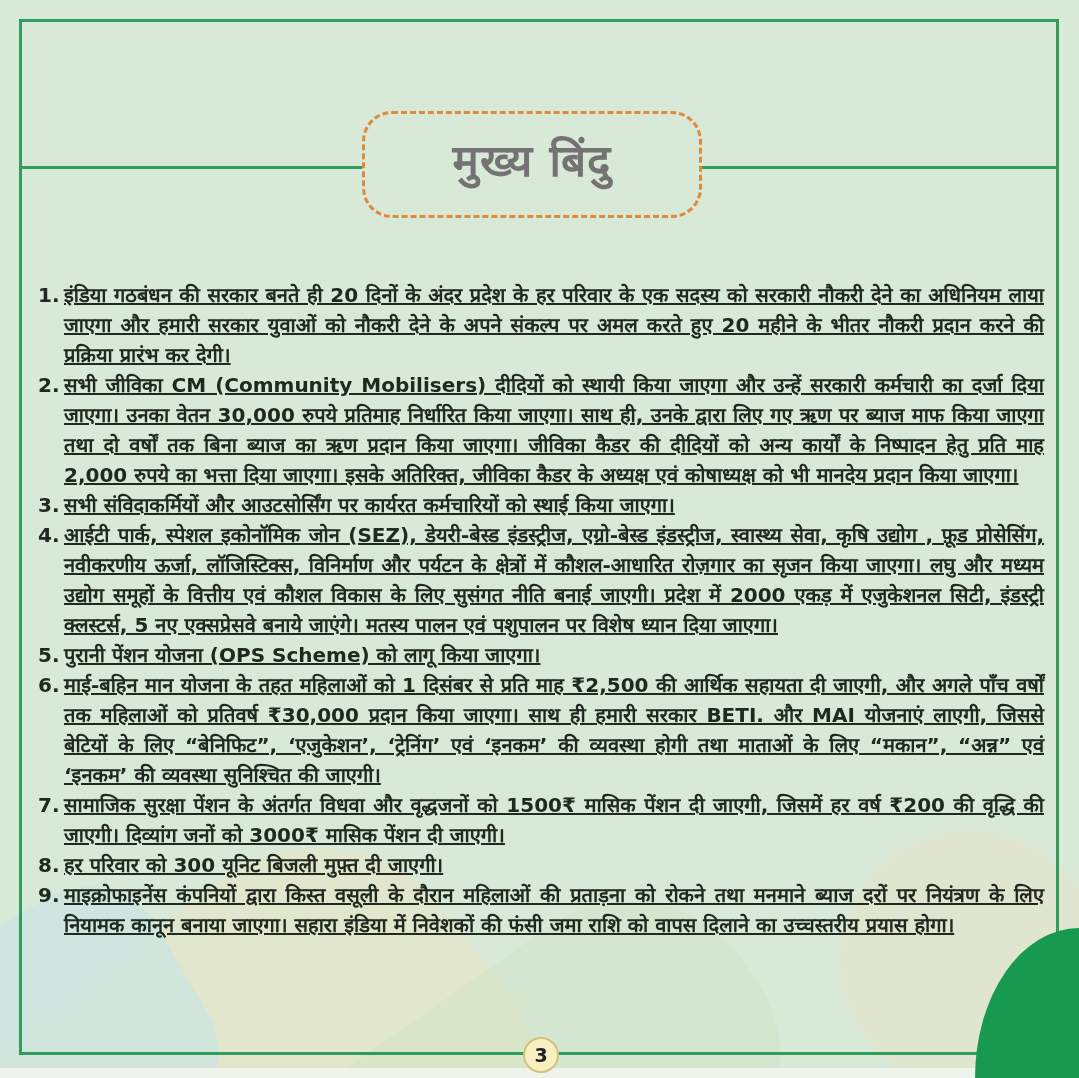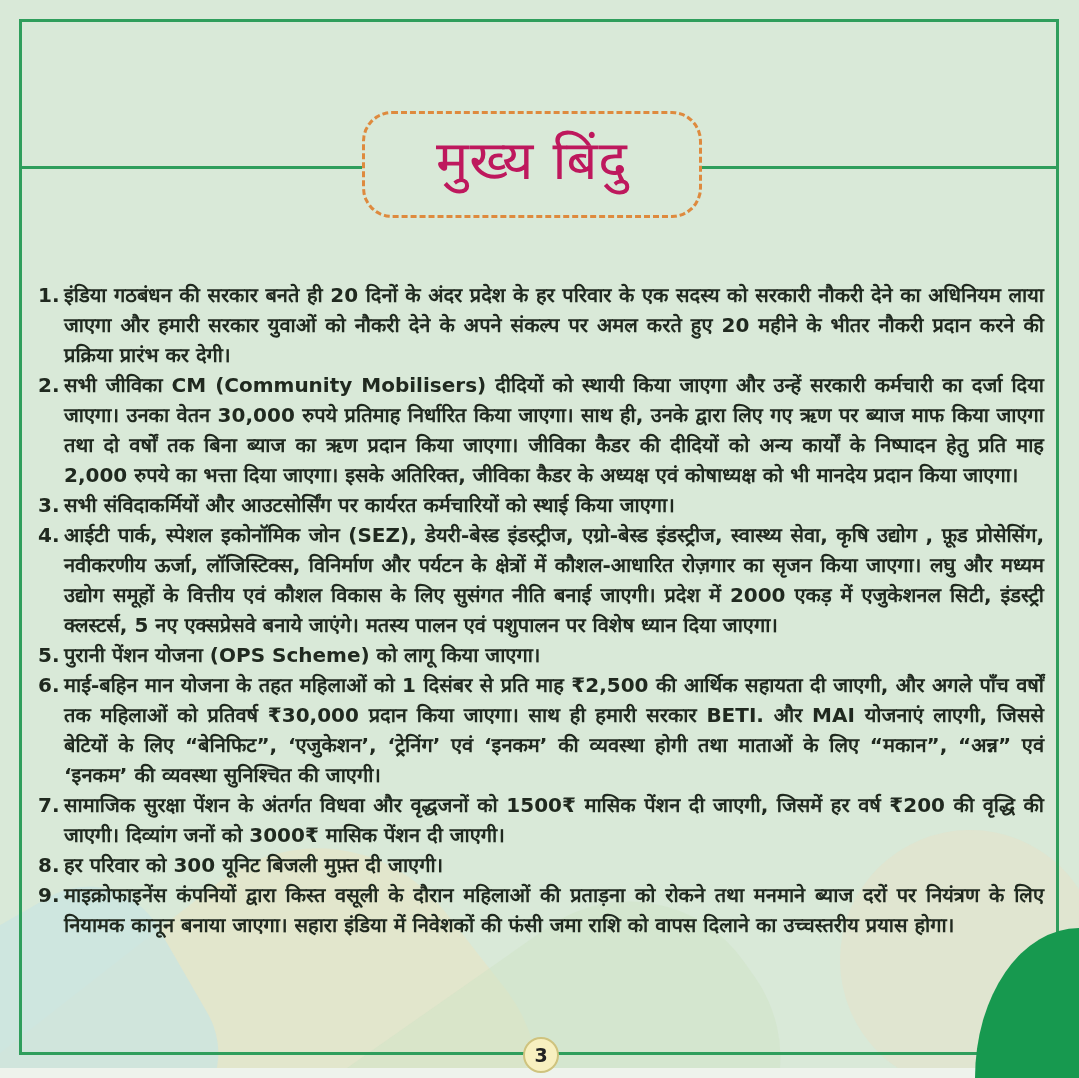--- a/index.html
+++ b/index.html
@@ -53,23 +53,23 @@
   .title-box {
     position: absolute;
     left: 362px; top: 111px;
     width: 340px; height: 107px;
     background: #d9e9d8;
     border: 3px dashed #de8a3e;
     border-radius: 30px;
     display: flex; align-items: center; justify-content: center;
   }
   .title-box h1 {
-    font-size: 54px;
-    font-weight: 400;
-    color: #be185d;
+    font-size: 44px;
+    font-weight: 700;
+    color: #737373;
     letter-spacing: 1px;
     line-height: 1;
     padding-bottom: 8px;
   }
 
   
   .points {
     position: absolute;
     left: 38px; top: 280px;
     width: 1006px;
@@ -80,20 +80,21 @@
   }
   .point { display: flex; align-items: flex-start; }
   .point .num {
     flex: 0 0 26px;
     text-align: left;
     white-space: nowrap;
   }
   .point .txt {
     flex: 1 1 auto;
     text-align: justify;
+    text-decoration: underline;
   }
 
   
   .corner-green {
     position: absolute;
     right: 0; bottom: 0;
     width: 104px; height: 150px;
     background: #17994f;
     border-top-left-radius: 100% 100%;
     z-index: 5;

